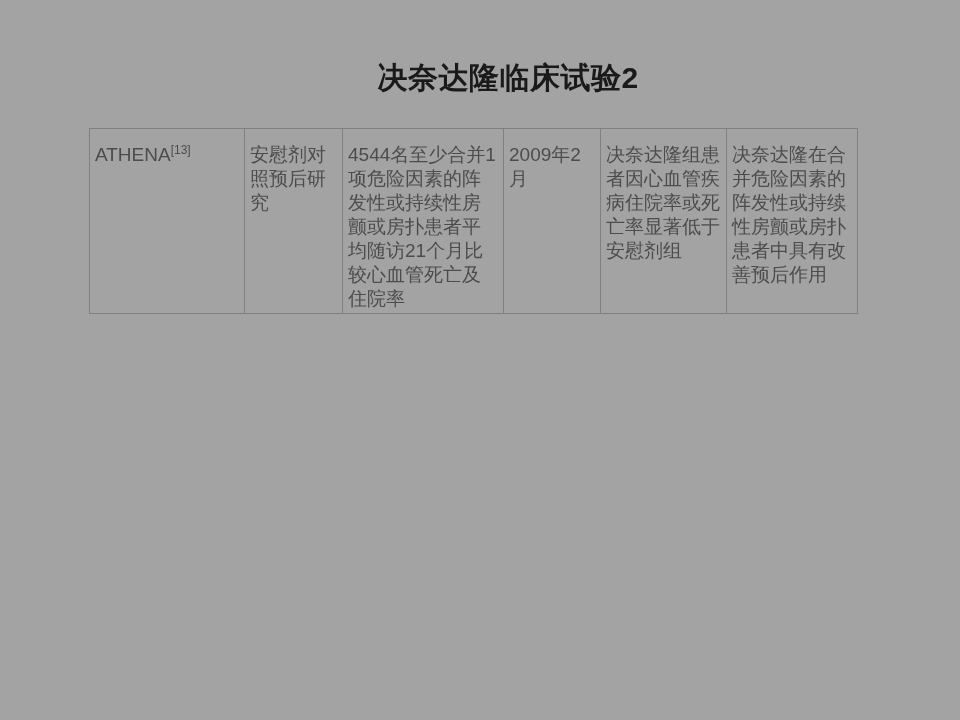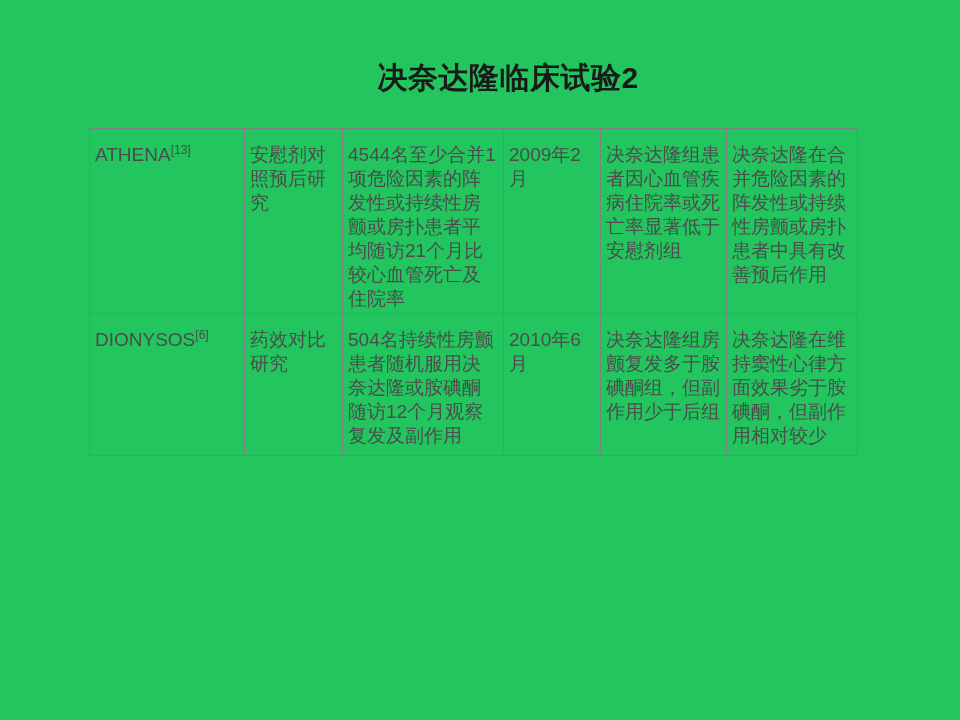--- a/index.html
+++ b/index.html
@@ -5,21 +5,21 @@
   html, body {
     margin: 0;
     padding: 0;
     background: #ffffff;
     font-family: "Liberation Sans", "DejaVu Sans", sans-serif;
   }
   .slide {
     position: relative;
     width: 960px;
     height: 720px;
-    background: #22c55e;
+    background: #a3a3a3;
     overflow: hidden;
   }
   .slide-title {
     position: absolute;
     top: 58px;
     left: 56px;
     width: 904px;
     text-align: center;
     font-size: 30px;
     font-weight: bold;
@@ -78,24 +78,16 @@
     </colgroup>
     <tbody>
       <tr class="r1">
         <td><span>ATHENA</span><sup>[13]</sup></td>
         <td>安慰剂对照预后研究</td>
         <td>4544名至少合并1项危险因素的阵发性或持续性房颤或房扑患者平均随访21个月比较心血管死亡及住院率</td>
         <td>2009年2月</td>
         <td>决奈达隆组患者因心血管疾病住院率或死亡率显著低于安慰剂组</td>
         <td>决奈达隆在合并危险因素的阵发性或持续性房颤或房扑患者中具有改善预后作用</td>
       </tr>
-      <tr class="r2">
-        <td><span>DIONYSOS</span><sup>[6]</sup></td>
-        <td>药效对比研究</td>
-        <td>504名持续性房颤患者随机服用决奈达隆或胺碘酮随访12个月观察复发及副作用</td>
-        <td>2010年6月</td>
-        <td>决奈达隆组房颤复发多于胺碘酮组，但副作用少于后组</td>
-        <td>决奈达隆在维持窦性心律方面效果劣于胺碘酮，但副作用相对较少</td>
-      </tr>
     </tbody>
   </table>
 
 </div>
 
 </body></html>

